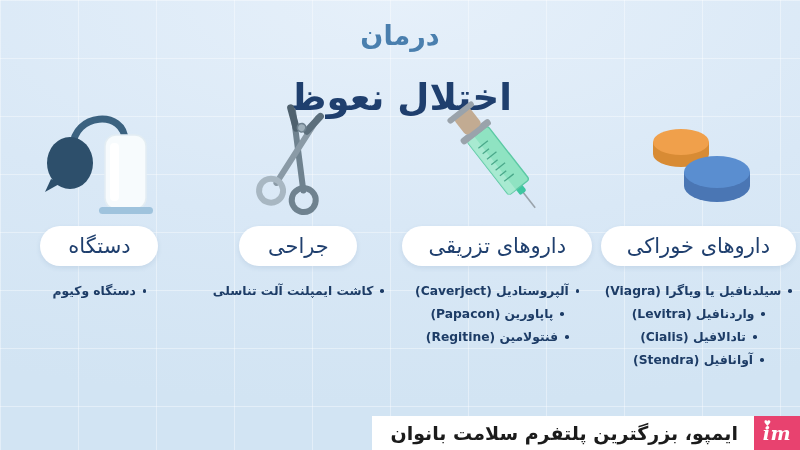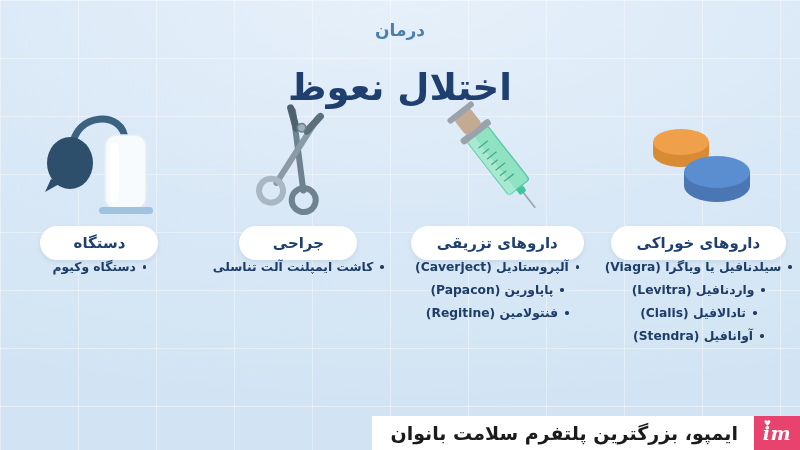--- a/index.html
+++ b/index.html
@@ -13,45 +13,45 @@
     position:absolute;inset:0;width:800px;height:450px;overflow:hidden;
     background:
       linear-gradient(rgba(255,255,255,.38) 1px, transparent 1px) 0 0/100% 58px,
       linear-gradient(90deg, rgba(255,255,255,.38) 1px, transparent 1px) 0 0/78px 100%,
       radial-gradient(120% 90% at 50% 0%, #e6f0fa 0%, #d9e8f6 55%, #d2e4f3 100%);
   }
 
   
   .head{position:absolute;left:0;right:0;top:22px;text-align:center;}
   .sub-title{
-    font-size:17px;color:#4a7fae;font-weight:700;letter-spacing:.5px;
+    font-size:27px;color:#4a7fae;font-weight:700;letter-spacing:.5px;
     line-height:1;
   }
   .main-title{
     margin-top:30px;
     font-size:37px;font-weight:900;color:#1f3f6e;
     letter-spacing:-.5px;line-height:1;
   }
 
   
   .cols{position:absolute;left:0;right:0;top:96px;height:300px;display:flex;flex-direction:row;}
   .col{flex:1 1 25%;display:flex;flex-direction:column;align-items:center;}
 
   .art{height:130px;width:100%;display:flex;align-items:flex-end;justify-content:center;padding-bottom:4px;box-sizing:border-box;}
 
   .pill-label{
     background:#ffffff;border-radius:22px;
     padding:8px 26px;min-width:118px;box-sizing:border-box;
     text-align:center;
-    font-size:15px;font-weight:700;color:#1f3f6e;
+    font-size:21px;font-weight:400;color:#1f3f6e;
     box-shadow:0 2px 5px rgba(40,80,130,.10);
     white-space:nowrap;
   }
 
-  .items{width:100%;padding:0 8px;box-sizing:border-box;
+  .items{margin-top:18px;width:100%;padding:0 8px;box-sizing:border-box;
          display:flex;flex-direction:column;align-items:center;gap:9px;}
   .item{
     display:flex;flex-direction:row;align-items:center;gap:7px;
     font-size:12.3px;color:#1d3c66;font-weight:700;white-space:nowrap;
   }
   .dot{width:3.6px;height:3.6px;border-radius:50%;background:#1d3c66;flex:none;}
 
   
   .footer{
     position:absolute;right:0;bottom:0;height:34px;

